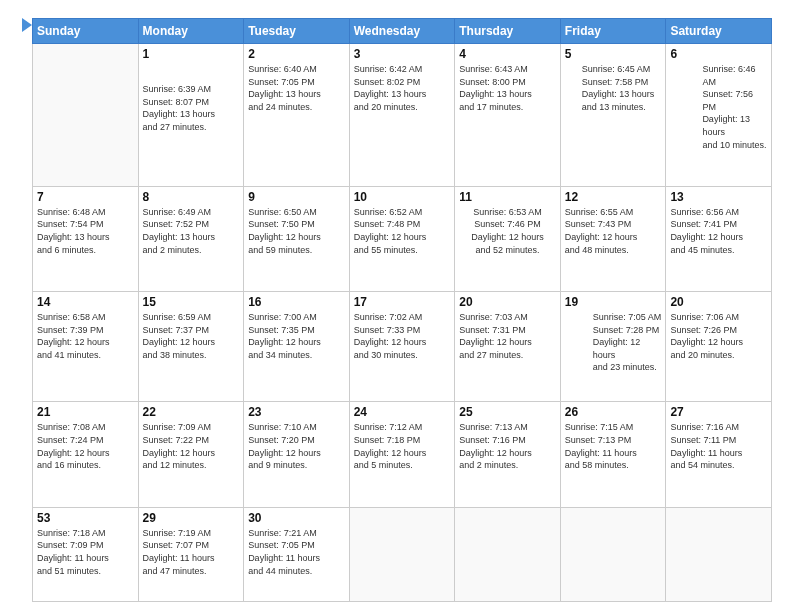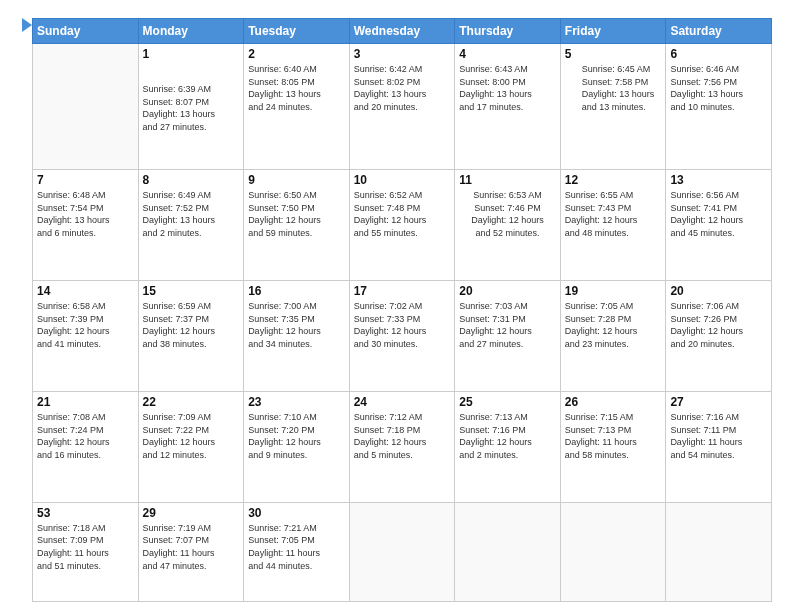--- a/index.html
+++ b/index.html
@@ -130,21 +130,21 @@
           <td>
             <div class="day-number">1</div>
             <div class="day-info" style="white-space: pre-line; margin-top: 22px;">Sunrise: 6:39 AM
 Sunset: 8:07 PM
 Daylight: 13 hours
 and 27 minutes.</div>
           </td>
           <td>
             <div class="day-number">2</div>
             <div class="day-info" style="white-space: pre-line;">Sunrise: 6:40 AM
-Sunset: 8:05 PM
+Sunset: 7:05 PM
 Daylight: 13 hours
 and 24 minutes.</div>
           </td>
           <td>
             <div class="day-number">3</div>
             <div class="day-info" style="white-space: pre-line;">Sunrise: 6:42 AM
 Sunset: 8:02 PM
 Daylight: 13 hours
 and 20 minutes.</div>
           </td>
@@ -157,21 +157,21 @@
           </td>
           <td>
             <div class="day-number">5</div>
             <div class="day-info" style="white-space: pre-line; margin-left: 17px;">Sunrise: 6:45 AM
 Sunset: 7:58 PM
 Daylight: 13 hours
 and 13 minutes.</div>
           </td>
           <td>
             <div class="day-number">6</div>
-            <div class="day-info" style="white-space: pre-line;">Sunrise: 6:46 AM
+            <div class="day-info" style="white-space: pre-line; margin-left: 32px;">Sunrise: 6:46 AM
 Sunset: 7:56 PM
 Daylight: 13 hours
 and 10 minutes.</div>
           </td>
         </tr>
         <tr>
           <td>
             <div class="day-number">7</div>
             <div class="day-info" style="white-space: pre-line;">Sunrise: 6:48 AM
 Sunset: 7:54 PM
@@ -252,21 +252,21 @@
           </td>
           <td>
             <div class="day-number">20</div>
             <div class="day-info" style="white-space: pre-line;">Sunrise: 7:03 AM
 Sunset: 7:31 PM
 Daylight: 12 hours
 and 27 minutes.</div>
           </td>
           <td>
             <div class="day-number">19</div>
-            <div class="day-info" style="white-space: pre-line;">Sunrise: 7:05 AM
+            <div class="day-info" style="white-space: pre-line; margin-left: 28px;">Sunrise: 7:05 AM
 Sunset: 7:28 PM
 Daylight: 12 hours
 and 23 minutes.</div>
           </td>
           <td>
             <div class="day-number">20</div>
             <div class="day-info" style="white-space: pre-line;">Sunrise: 7:06 AM
 Sunset: 7:26 PM
 Daylight: 12 hours
 and 20 minutes.</div>

